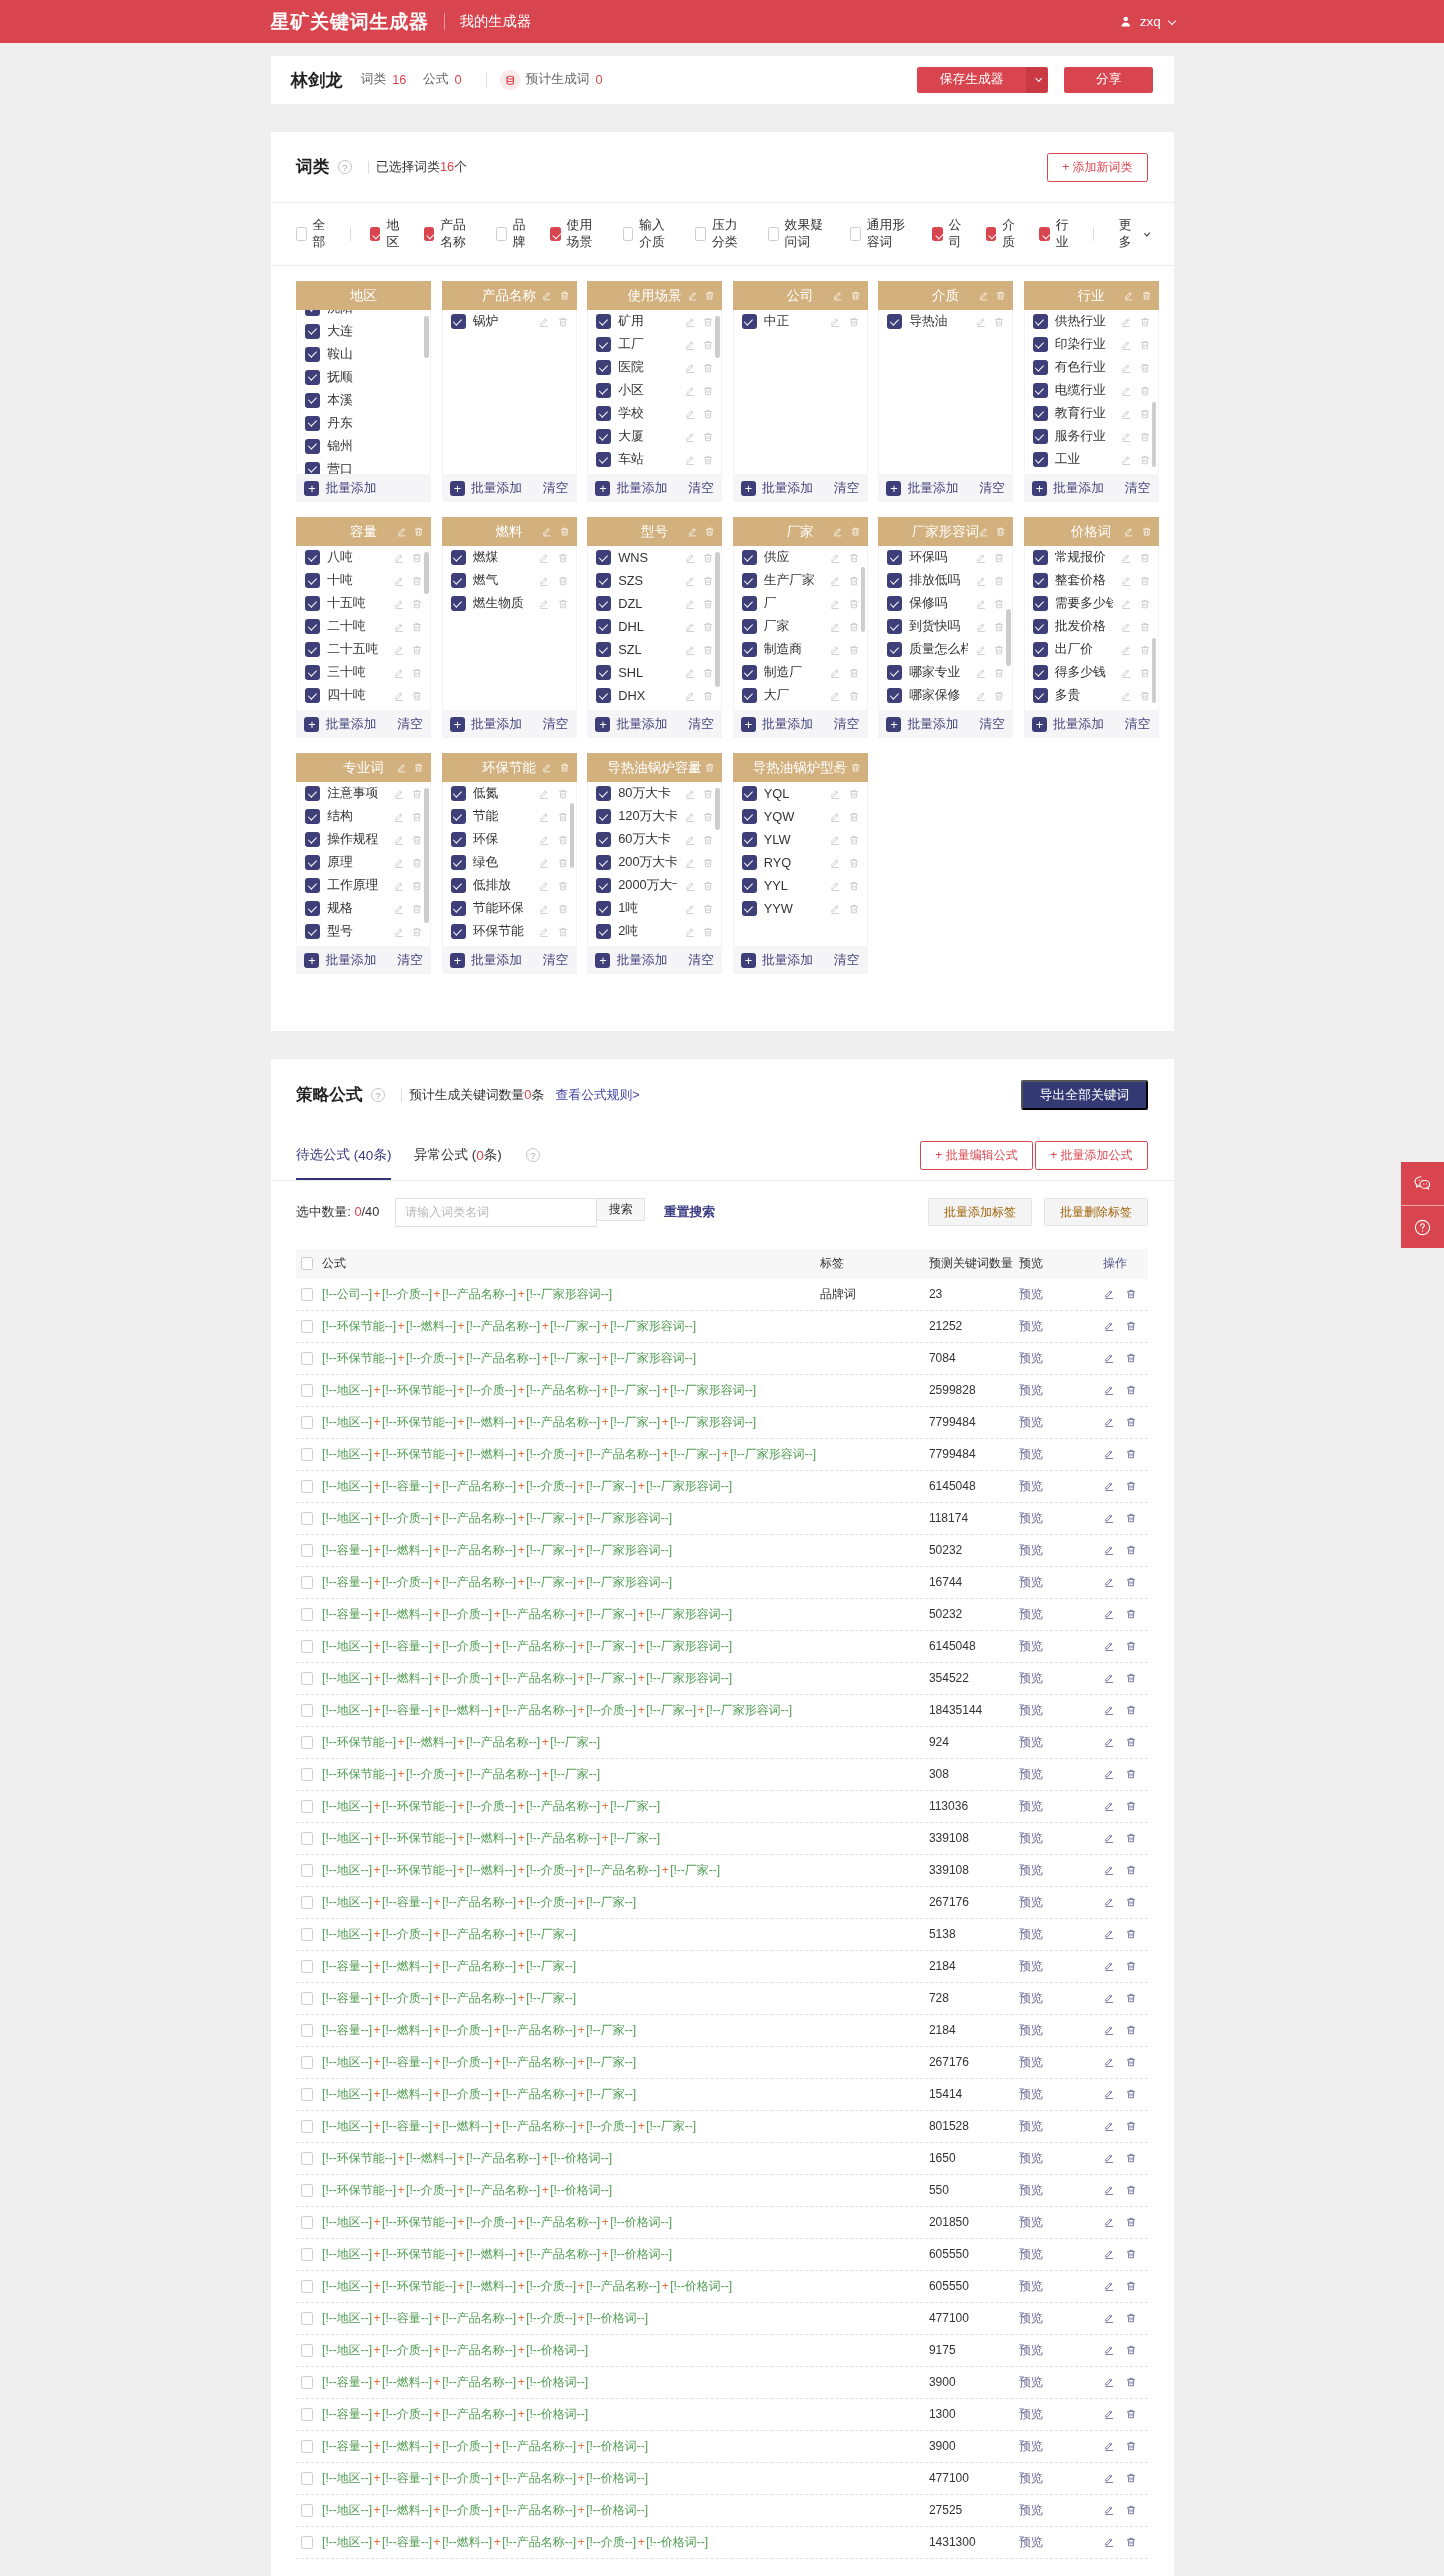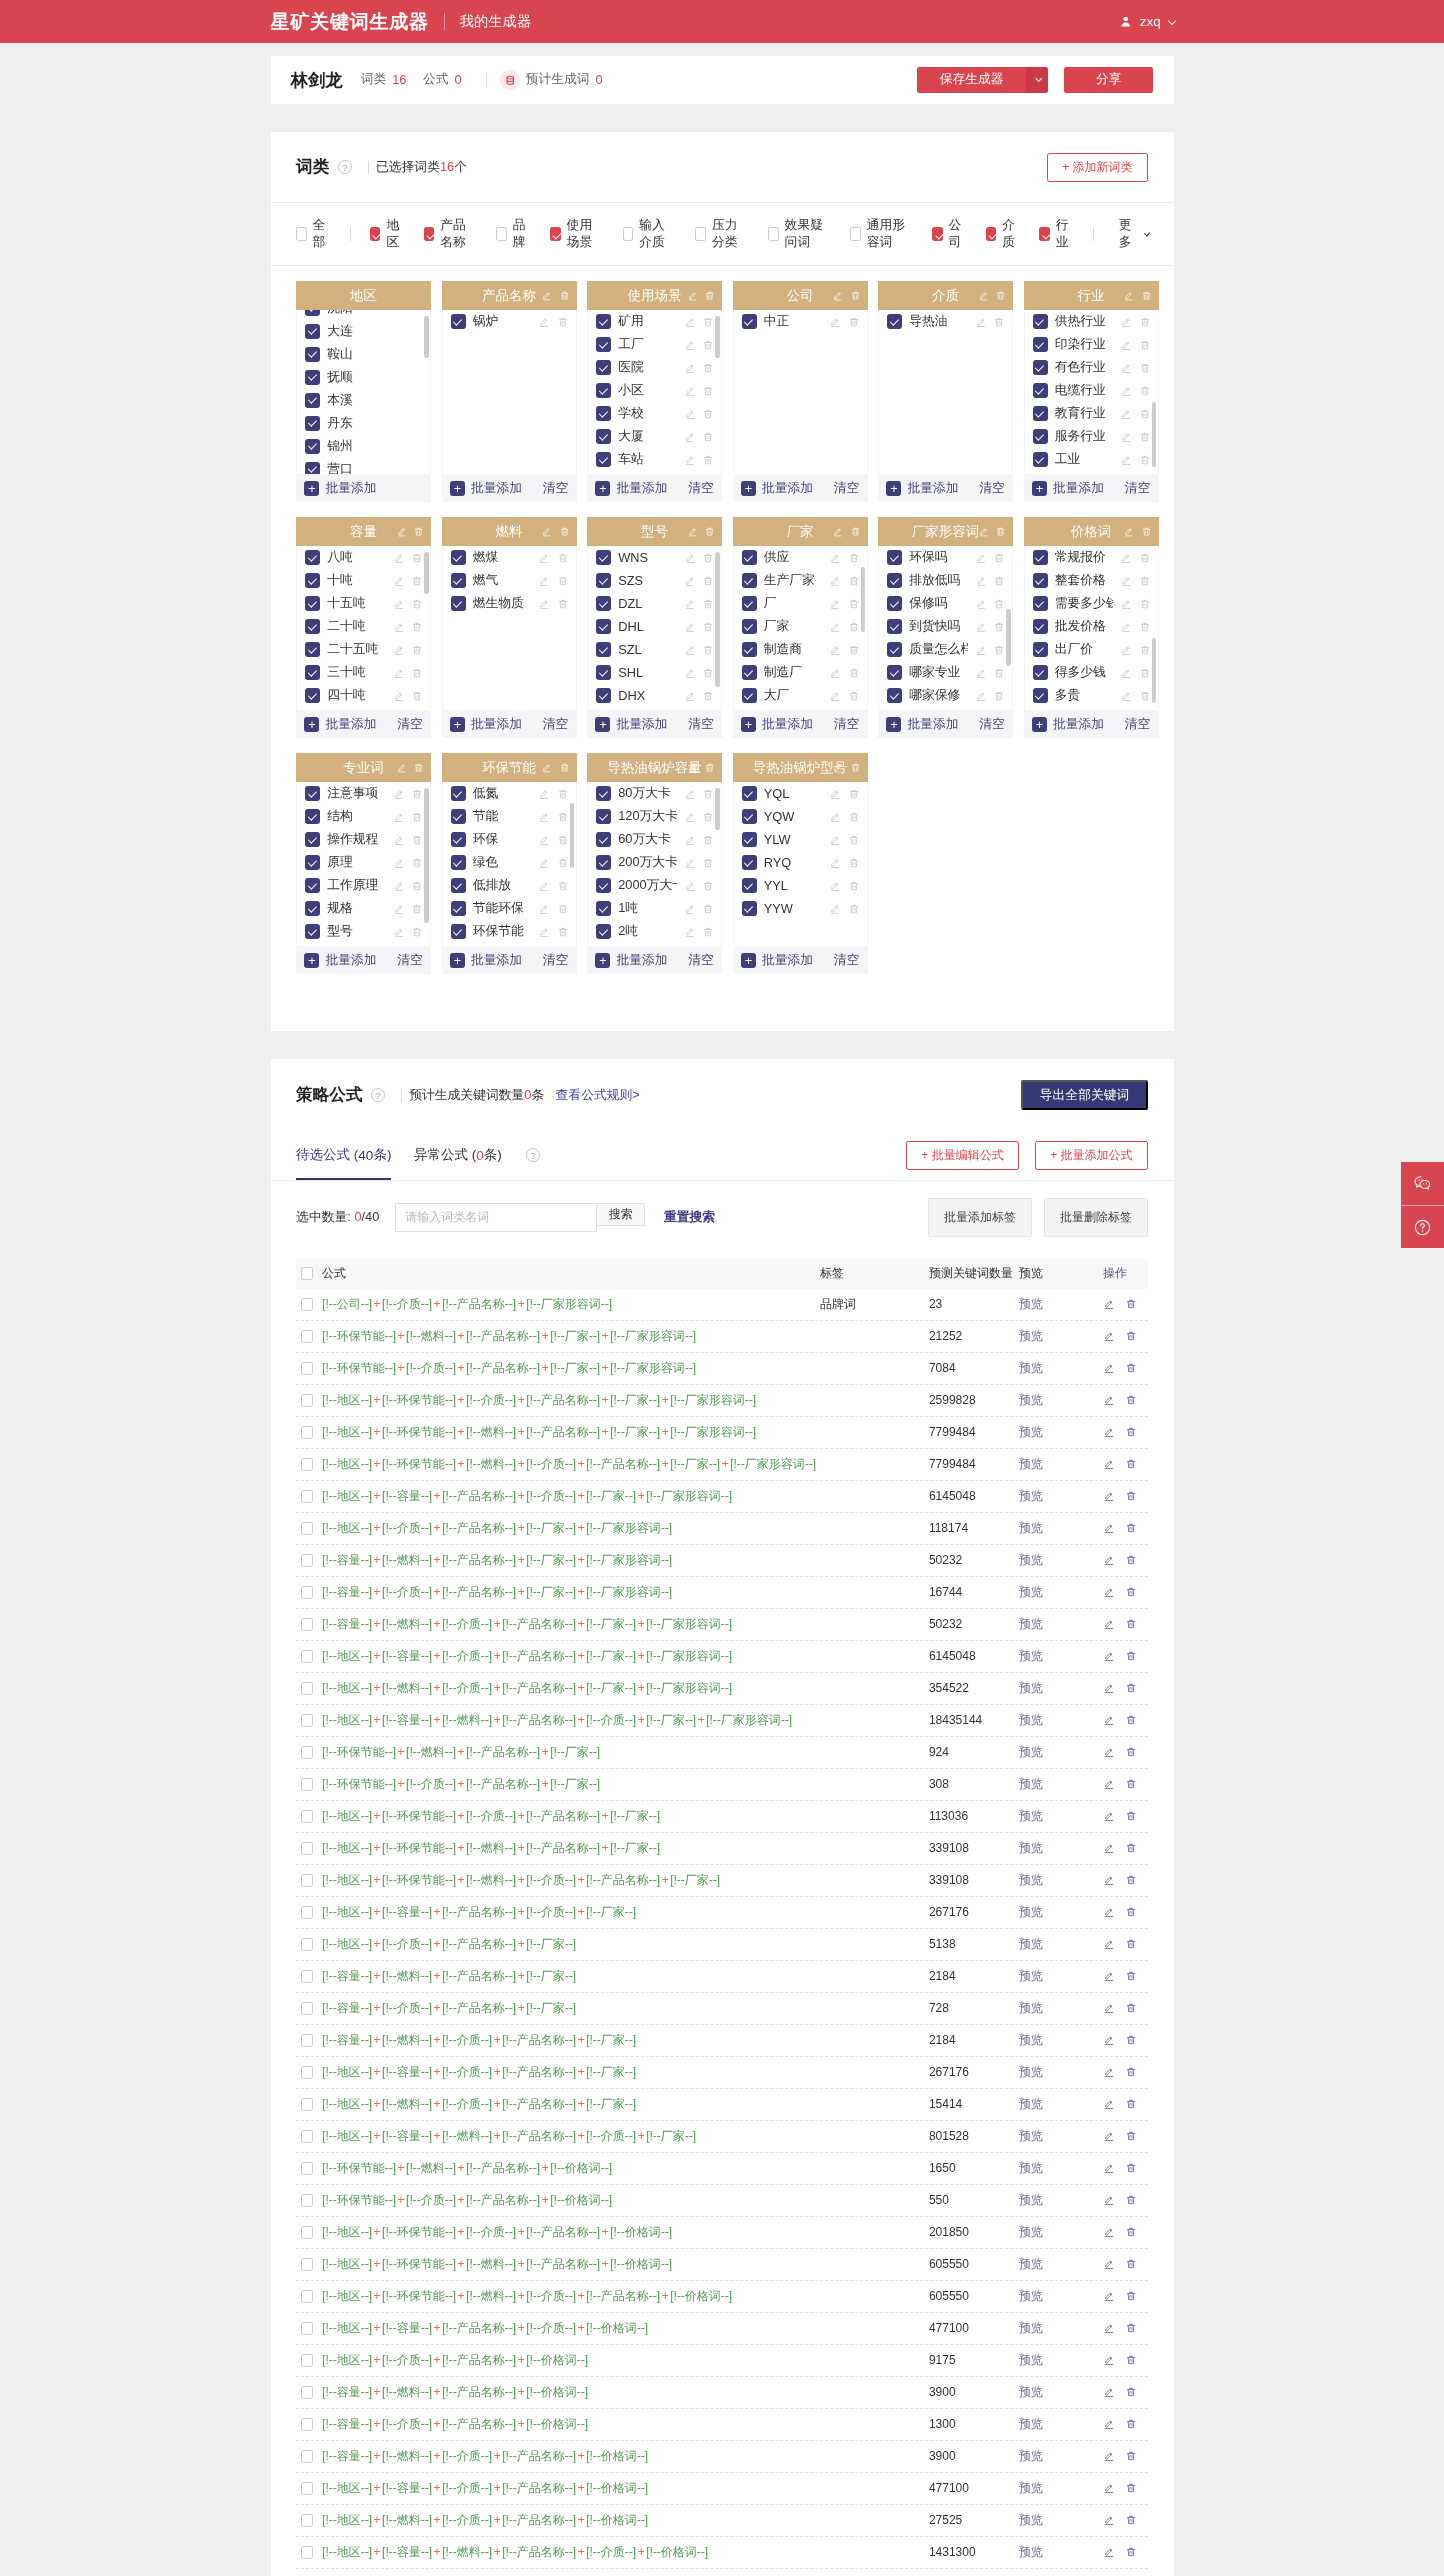--- a/index.html
+++ b/index.html
@@ -84,31 +84,31 @@
   .clear-btn { margin-left:auto; color:#45457d; font-size:12.8px; cursor:pointer; }
 
   
   .rules-link { color:#4646a8; font-size:12.8px; margin-left:11.3px; cursor:pointer; }
   .btn-export { margin-left:auto; background:#333a73; color:#fff; font-size:12.8px; height:30px; padding:0 16.6px; border-radius:2.3px; display:flex; align-items:center; cursor:pointer; }
   .tabs-row { display:flex; align-items:center; padding:0 25.6px; border-bottom:0.8px solid #ececec; height:50px; }
   .tab { font-size:13.5px; color:#333; margin-right:22.6px; position:relative; height:100%; display:flex; align-items:center; cursor:pointer; }
   .tab.active { color:#3a3a80; }
   .tab.active::after { content:""; position:absolute; left:0; right:0; bottom:-0.8px; height:2.3px; background:#33337a; }
   .tabs-row .qmark { margin:0 0 0 1.5px; }
-  .tab-btns { margin-left:auto; display:flex; gap:16px; }
+  .tab-btns { margin-left:auto; display:flex; gap:2px; }
   .tab-btns .btn-red-outline { margin-left:0; font-size:12px; }
 
   .search-row { display:flex; align-items:center; padding:17.3px 25.6px 16px; }
   .sel-label { font-size:12.8px; color:#333; white-space:nowrap; }
   .search-box { display:flex; margin-left:16px; }
   .search-input { width:202px; height:29px; border:0.8px solid #e0e0e0; padding:0 9px; font-size:12px; font-family:inherit; color:#333; outline:none; }
   .search-input::placeholder { color:#b9b9b9; }
   .btn-search { height:23px; padding:0 11.3px; background:#f7f7f8; border:0.8px solid #e0e0e0; border-left:none; font-size:12px; color:#333; cursor:pointer; }
   .reset-link { color:#3d3d85; font-size:12.8px; margin-left:19px; cursor:pointer;font-weight:bold; }
-  .tag-btn { height:39px; padding:0 15px; background:#f4f4f5; border:0.8px solid #e3e3e3; font-size:12px; color:#404040; display:flex; align-items:center; border-radius:1.5px; cursor:pointer; }
+  .tag-btn { height:28px; padding:0 15px; background:#f4f4f5; border:0.8px solid #e3e3e3; font-size:12px; color:#a16207; display:flex; align-items:center; border-radius:1.5px; cursor:pointer; }
   .tag-btn + .tag-btn { margin-left:12px; }
   .tag-btn:first-of-type { margin-left:auto; }
 
   
   .ftable { margin:6px 25.6px 0; }
   .thead { display:flex; align-items:center; height:30px; background:#f7f7f8; font-size:12px; color:#333; }
   .frow { display:flex; align-items:center; height:32px; border-bottom:0.8px dashed #e0e0e0; font-size:12px; }
   .c-check { width:26px; padding-left:4.5px; flex:none; }
   .cb2 { width:12.8px; height:12.8px; border:0.8px solid #ccc; border-radius:2.3px; background:#fff; display:block; cursor:pointer; }
   .c-formula { flex:1; min-width:0; white-space:nowrap; overflow:visible; }

